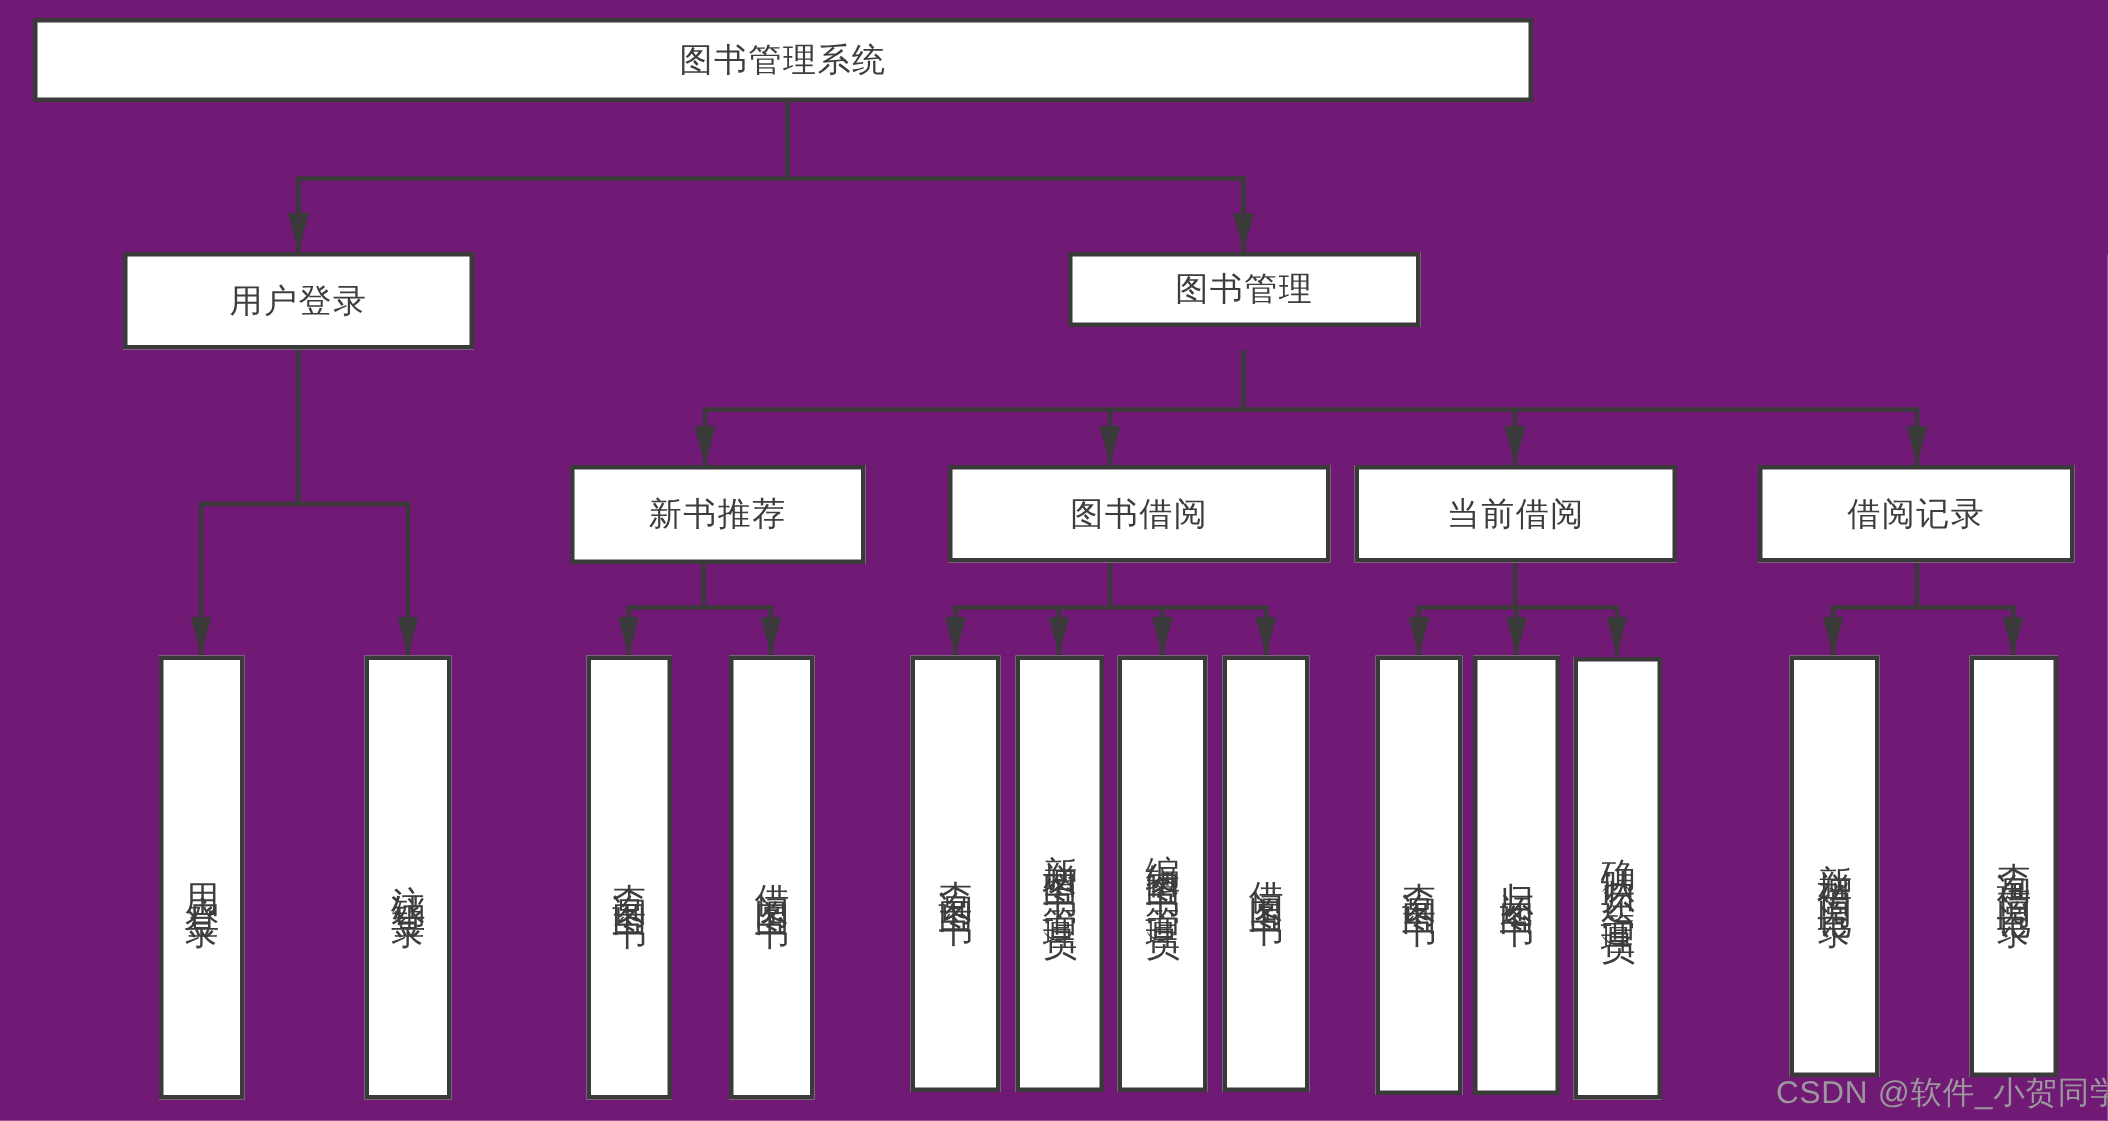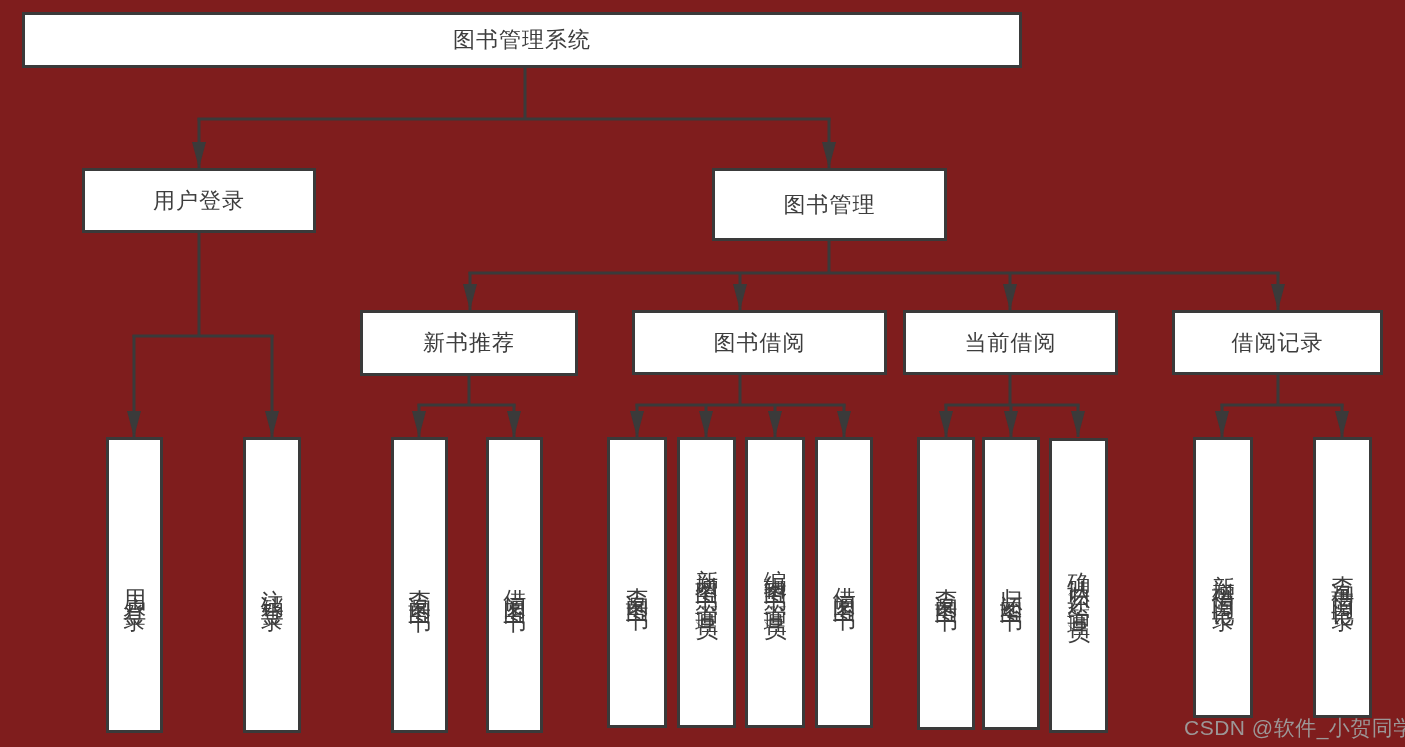--- a/index.html
+++ b/index.html
@@ -3,21 +3,21 @@
 <meta charset="utf-8">
 <style>
   html,body{margin:0;padding:0;}
   body{
     font-family:"Liberation Sans","DejaVu Sans",sans-serif;
     background:#ffffff;
   }
   .stage{
     position:relative;
     width:1405px;height:747px;
-    background:#7f1d1d;
+    background:#701a75;
     overflow:hidden;
   }
   .wires{position:absolute;left:0;top:0;}
   .hbox,.vbox{
     position:absolute;
     box-sizing:border-box;
     background:#ffffff;
     border:3px solid #3a3a3a;
     display:flex;align-items:center;justify-content:center;
     color:#3d3d3d;
@@ -94,25 +94,25 @@
     </g>
   </svg>
 
   <div class="hbox" style="left:22px;top:12px;width:1000px;height:56px;">
     <span class="lbl">图书管理系统</span>
   </div>
 
   <div class="hbox" style="left:82px;top:168px;width:234px;height:65px;">
     <span class="lbl">用户登录</span>
   </div>
-  <div class="hbox" style="left:712px;top:168px;width:235px;height:73px;">
+  <div class="hbox" style="left:712px;top:168px;width:235px;height:50px;">
     <span class="lbl">图书管理</span>
   </div>
 
-  <div class="hbox" style="left:360px;top:310px;width:218px;height:66px;">
+  <div class="hbox" style="left:380px;top:310px;width:197px;height:66px;">
     <span class="lbl">新书推荐</span>
   </div>
   <div class="hbox" style="left:632px;top:310px;width:255px;height:65px;">
     <span class="lbl">图书借阅</span>
   </div>
   <div class="hbox" style="left:903px;top:310px;width:215px;height:65px;">
     <span class="lbl">当前借阅</span>
   </div>
   <div class="hbox" style="left:1172px;top:310px;width:211px;height:65px;">
     <span class="lbl">借阅记录</span>

